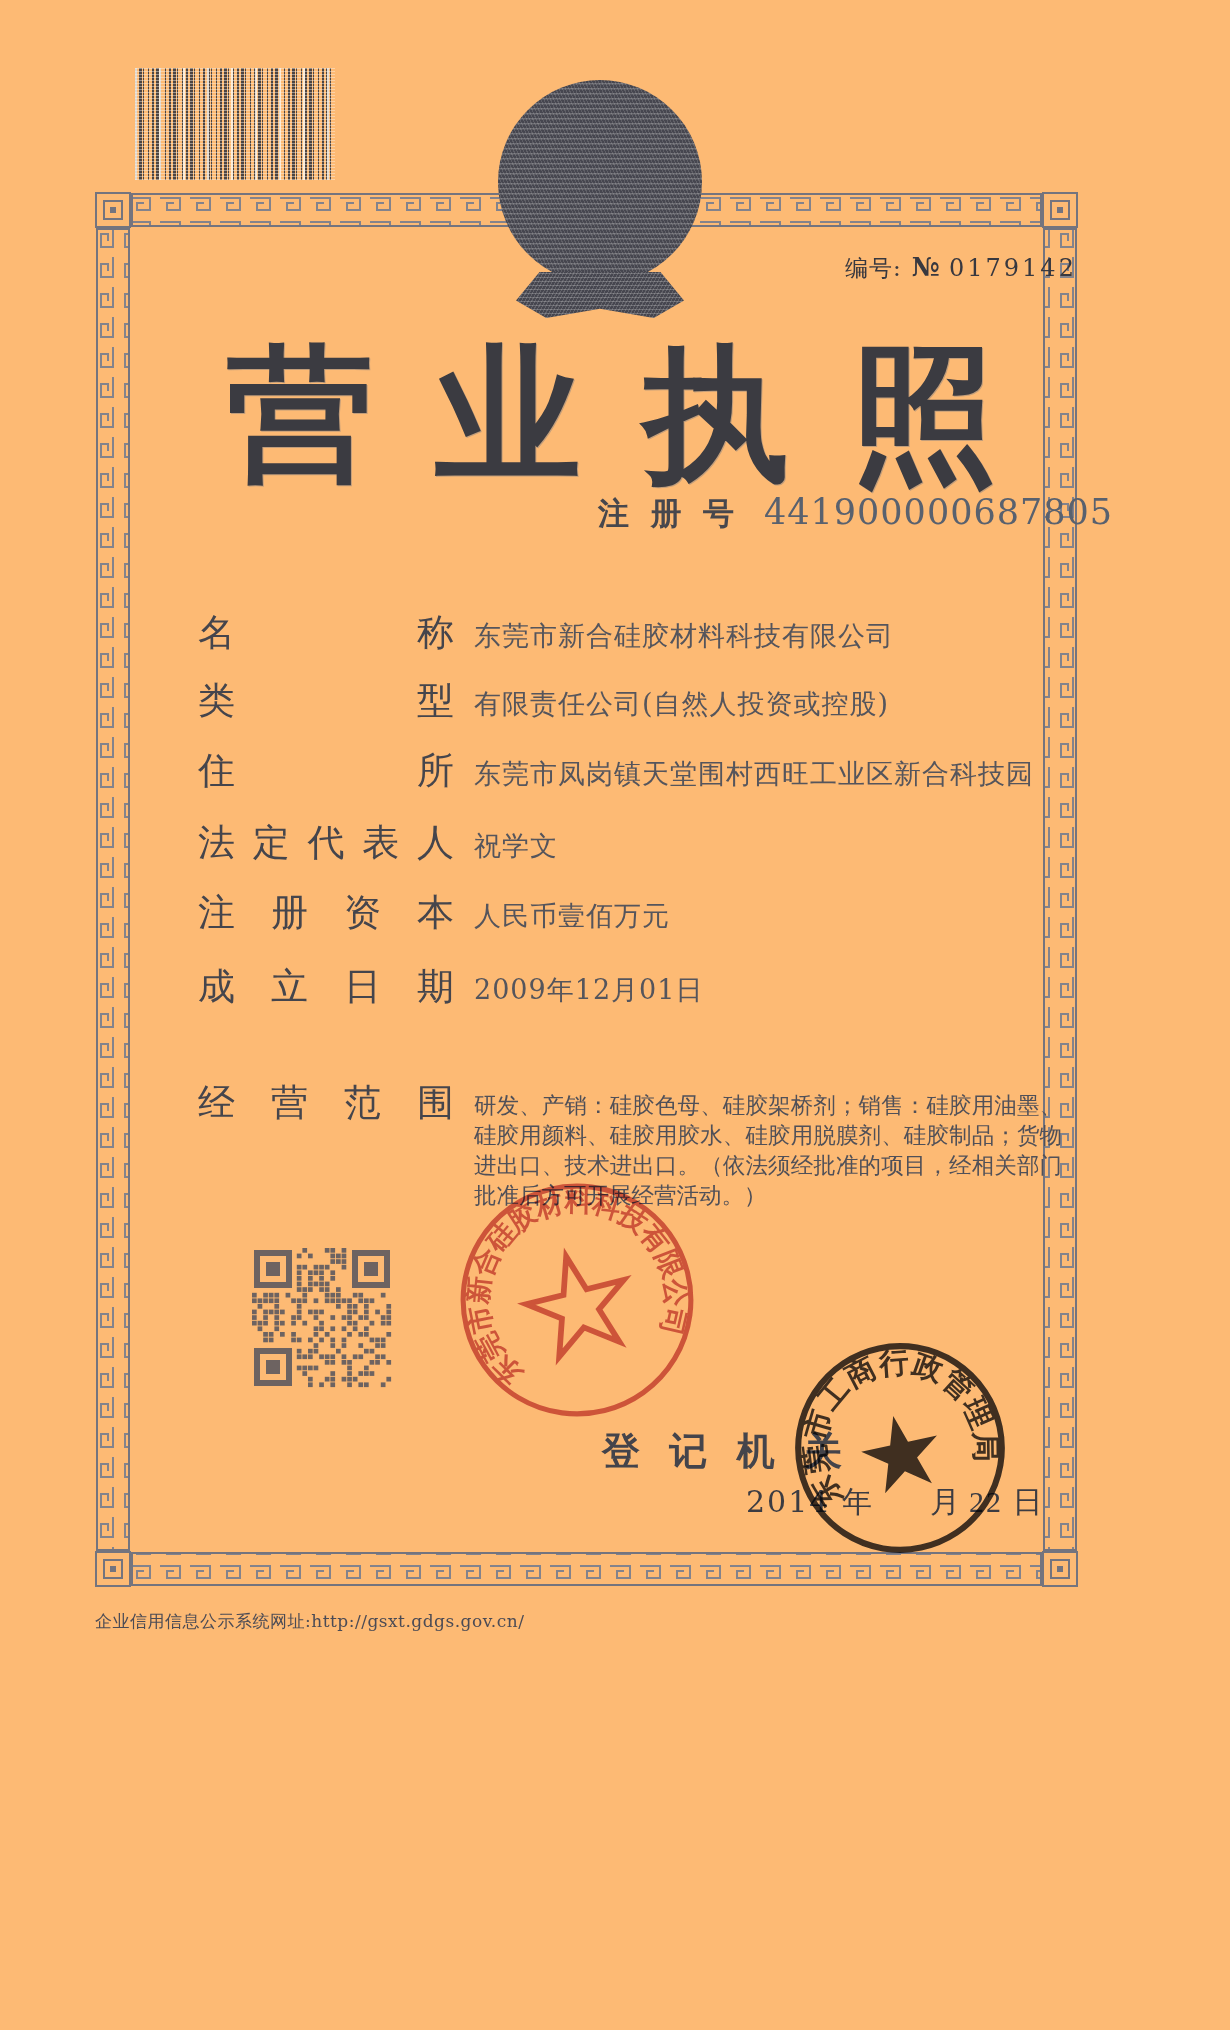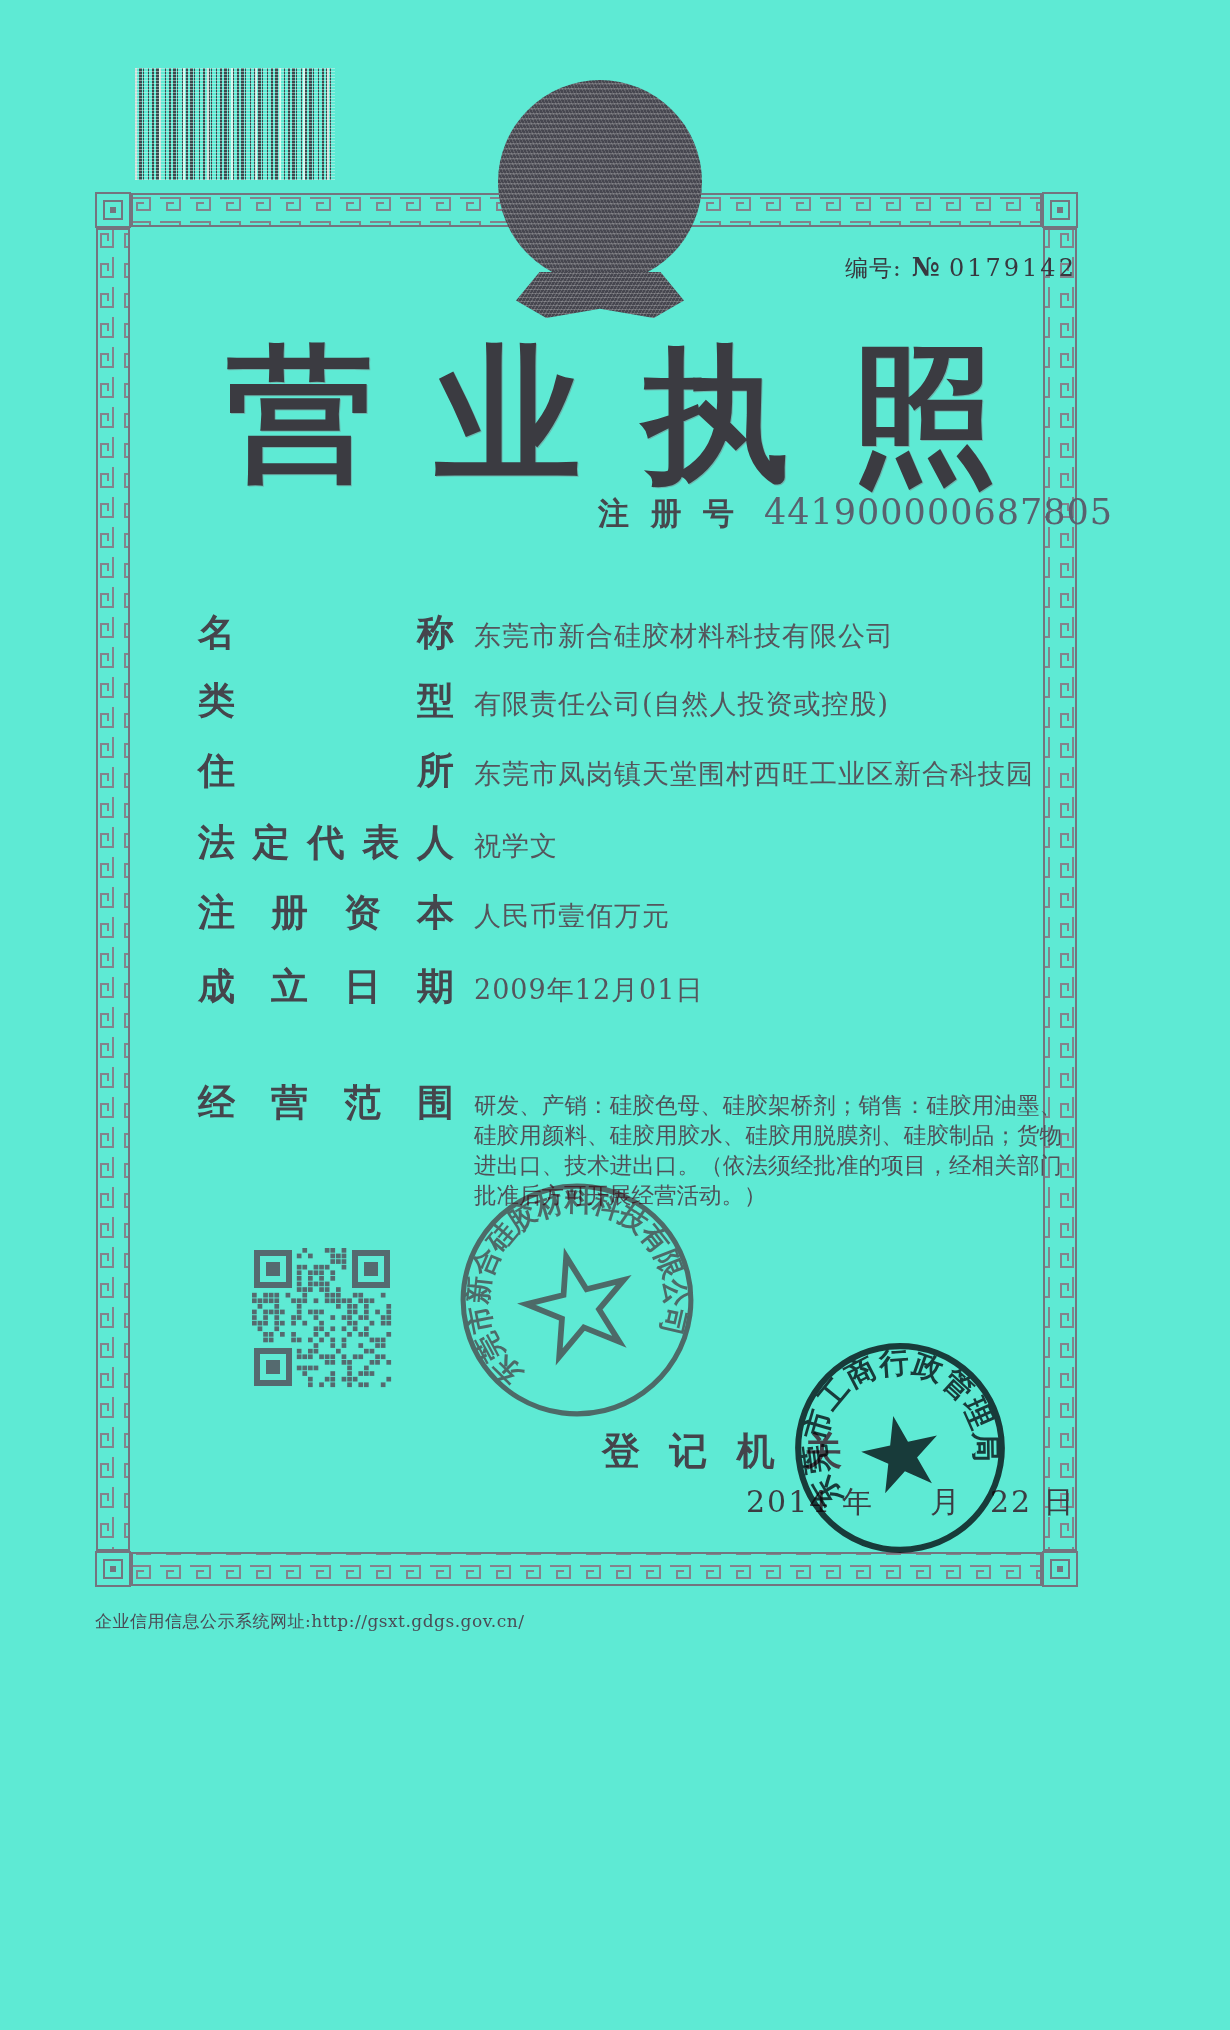--- a/index.html
+++ b/index.html
@@ -1,19 +1,19 @@
 <!DOCTYPE html>
 <html><head>
 <meta charset="utf-8">
 <style>
   * { margin:0; padding:0; box-sizing:border-box; }
   html,body { background:#e8e8e4; }
   .page {
     position:relative; width:1230px; height:2030px;
-    background:#5eead4; overflow:hidden;
+    background:#fdba74; overflow:hidden;
     font-family:"DejaVu Serif", serif; color:#45454c;
   }
   
   .barcode {
     position:absolute; left:135px; top:68px; width:200px; height:112px;
     background-image:
       repeating-linear-gradient(90deg, rgba(251,251,247,.85) 0 2px, transparent 2px 24px),
       repeating-linear-gradient(0deg, rgba(251,251,247,.45) 0 1px, transparent 1px 3px),
       repeating-linear-gradient(90deg, #34343c 0 2px, transparent 2px 4px, #34343c 4px 7px, transparent 7px 8px, #34343c 8px 9px, transparent 9px 13px, #34343c 13px 14px, transparent 14px 17px);
     filter:blur(.4px); opacity:.88;
@@ -47,39 +47,39 @@
     font-family:"DejaVu Sans", sans-serif; font-weight:700; font-size:146px;
     color:#3b3b41; text-shadow:1px 1px 0 rgba(125,125,130,.45);
   }
   .title span { letter-spacing:62px; margin-right:-62px;margin-left:44px; }
   
   .regno { position:absolute; left:598px; top:492px; z-index:2; }
   .regno .lbl { display:inline-block; width:136px; text-align:justify; text-align-last:justify; font-size:31px; font-weight:600; color:#47474d; vertical-align:baseline; }
   .regno .num { font-size:35px; color:#59616e; letter-spacing:1px; margin-left:30px; vertical-align:baseline; }
   
   .row { position:absolute; left:198px; z-index:2; }
-  .row .lbl { display:inline-block; width:256px; text-align:justify; text-align-last:justify; font-size:37px; font-weight:700; color:#45454c; }
+  .row .lbl { display:inline-block; width:256px; text-align:justify; text-align-last:justify; font-size:37px; font-weight:400; color:#45454c; }
   .row .val { display:inline-block; margin-left:20px; font-size:27px; color:#55555c; vertical-align:baseline; letter-spacing:1px; }
   .row .val.small { width:588px; font-size:22.5px; line-height:30px; text-align:justify; letter-spacing:0; vertical-align:top; margin-top:12px; color:#505058; }
   .r1{top:608px;} .r2{top:676px;} .r3{top:746px;} .r4{top:818px;}
   .r5{top:888px;} .r6{top:919px;margin-top:43px;} .r7{top:1014px;} .r8{top:1078px;}
   
   .qr { position:absolute; left:252px; top:1248px; z-index:2; opacity:.85; }
   .qr svg { display:block; }
   .qr .cells rect, .qr .finder { fill:#54545e; }
   
   .seal { position:absolute; mix-blend-mode:multiply; }
   .seal-red { left:455px; top:1178px; width:244px; height:244px; transform:rotate(-14deg); z-index:6; opacity:.88; }
   .seal-black { left:788px; top:1336px; width:224px; height:224px; transform:rotate(-12deg); z-index:6; opacity:.9; }
   
   .registrar { position:absolute; left:602px; top:1426px; z-index:3; }
   .registrar .lbl { display:inline-block; width:240px; text-align:justify; text-align-last:justify; font-size:38px; font-weight:600; color:#44444b; }
   .issue-date { position:absolute; left:746px; top:1482px; z-index:3; font-size:30px; color:#3c3c42; letter-spacing:2px; }
   .issue-date .m { margin-left:56px; }
-  .issue-date .d { margin-left:28px; }
+  .issue-date .d { margin-left:7px;font-family:Liberation Serif, serif; }
   
   .footer-left { position:absolute; left:95px; top:1610px; font-size:17px; color:#4b4b55; letter-spacing:.5px; z-index:2; }
   .footer-right { position:absolute; right:152px; top:1607px; font-size:20px; font-weight:600; color:#3f3f47; letter-spacing:1px; z-index:2; }
 </style>
 </head>
 <body>
 
 <div class="page">
 
   <div class="barcode"></div>

